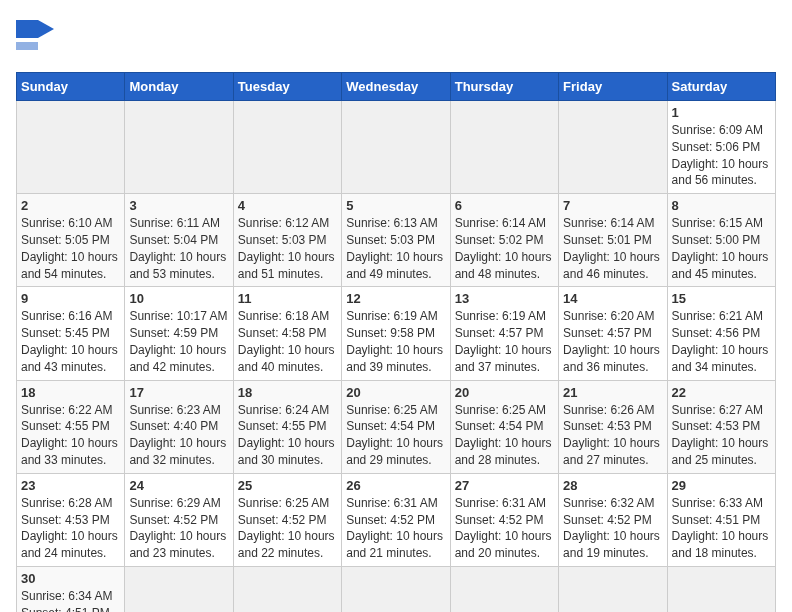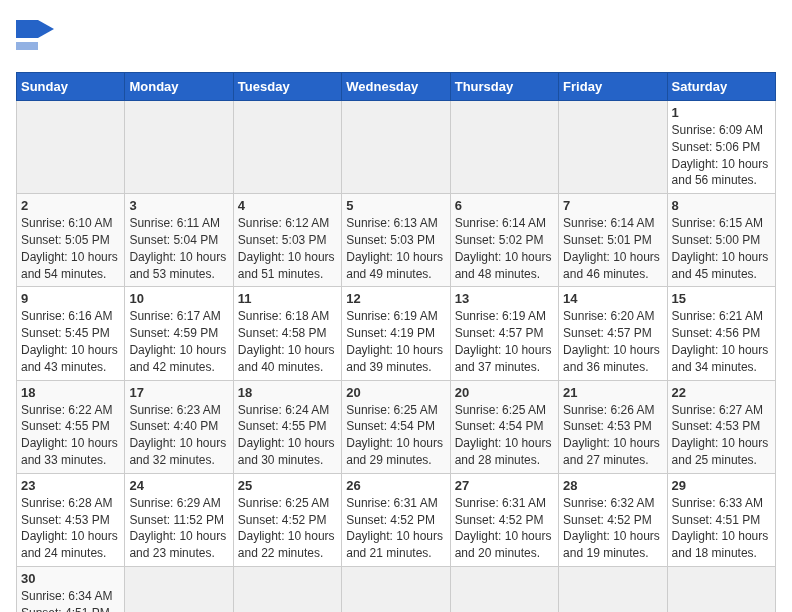--- a/index.html
+++ b/index.html
@@ -180,36 +180,36 @@
       <tr>
         <td>
           <span class="day-number">9</span>
           <div class="day-info">Sunrise: 6:16 AM
 Sunset: 5:45 PM
 Daylight: 10 hours
 and 43 minutes.</div>
         </td>
         <td>
           <span class="day-number">10</span>
-          <div class="day-info">Sunrise: 6:17 AM
+          <div class="day-info">Sunrise: 10:17 AM
 Sunset: 4:59 PM
 Daylight: 10 hours
 and 42 minutes.</div>
         </td>
         <td>
           <span class="day-number">11</span>
           <div class="day-info">Sunrise: 6:18 AM
 Sunset: 4:58 PM
 Daylight: 10 hours
 and 40 minutes.</div>
         </td>
         <td>
           <span class="day-number">12</span>
           <div class="day-info">Sunrise: 6:19 AM
-Sunset: 4:19 PM
+Sunset: 9:58 PM
 Daylight: 10 hours
 and 39 minutes.</div>
         </td>
         <td>
           <span class="day-number">13</span>
           <div class="day-info">Sunrise: 6:19 AM
 Sunset: 4:57 PM
 Daylight: 10 hours
 and 37 minutes.</div>
         </td>
@@ -283,21 +283,21 @@
         <td>
           <span class="day-number">23</span>
           <div class="day-info">Sunrise: 6:28 AM
 Sunset: 4:53 PM
 Daylight: 10 hours
 and 24 minutes.</div>
         </td>
         <td>
           <span class="day-number">24</span>
           <div class="day-info">Sunrise: 6:29 AM
-Sunset: 11:52 PM
+Sunset: 4:52 PM
 Daylight: 10 hours
 and 23 minutes.</div>
         </td>
         <td>
           <span class="day-number">25</span>
           <div class="day-info">Sunrise: 6:25 AM
 Sunset: 4:52 PM
 Daylight: 10 hours
 and 22 minutes.</div>
         </td>

